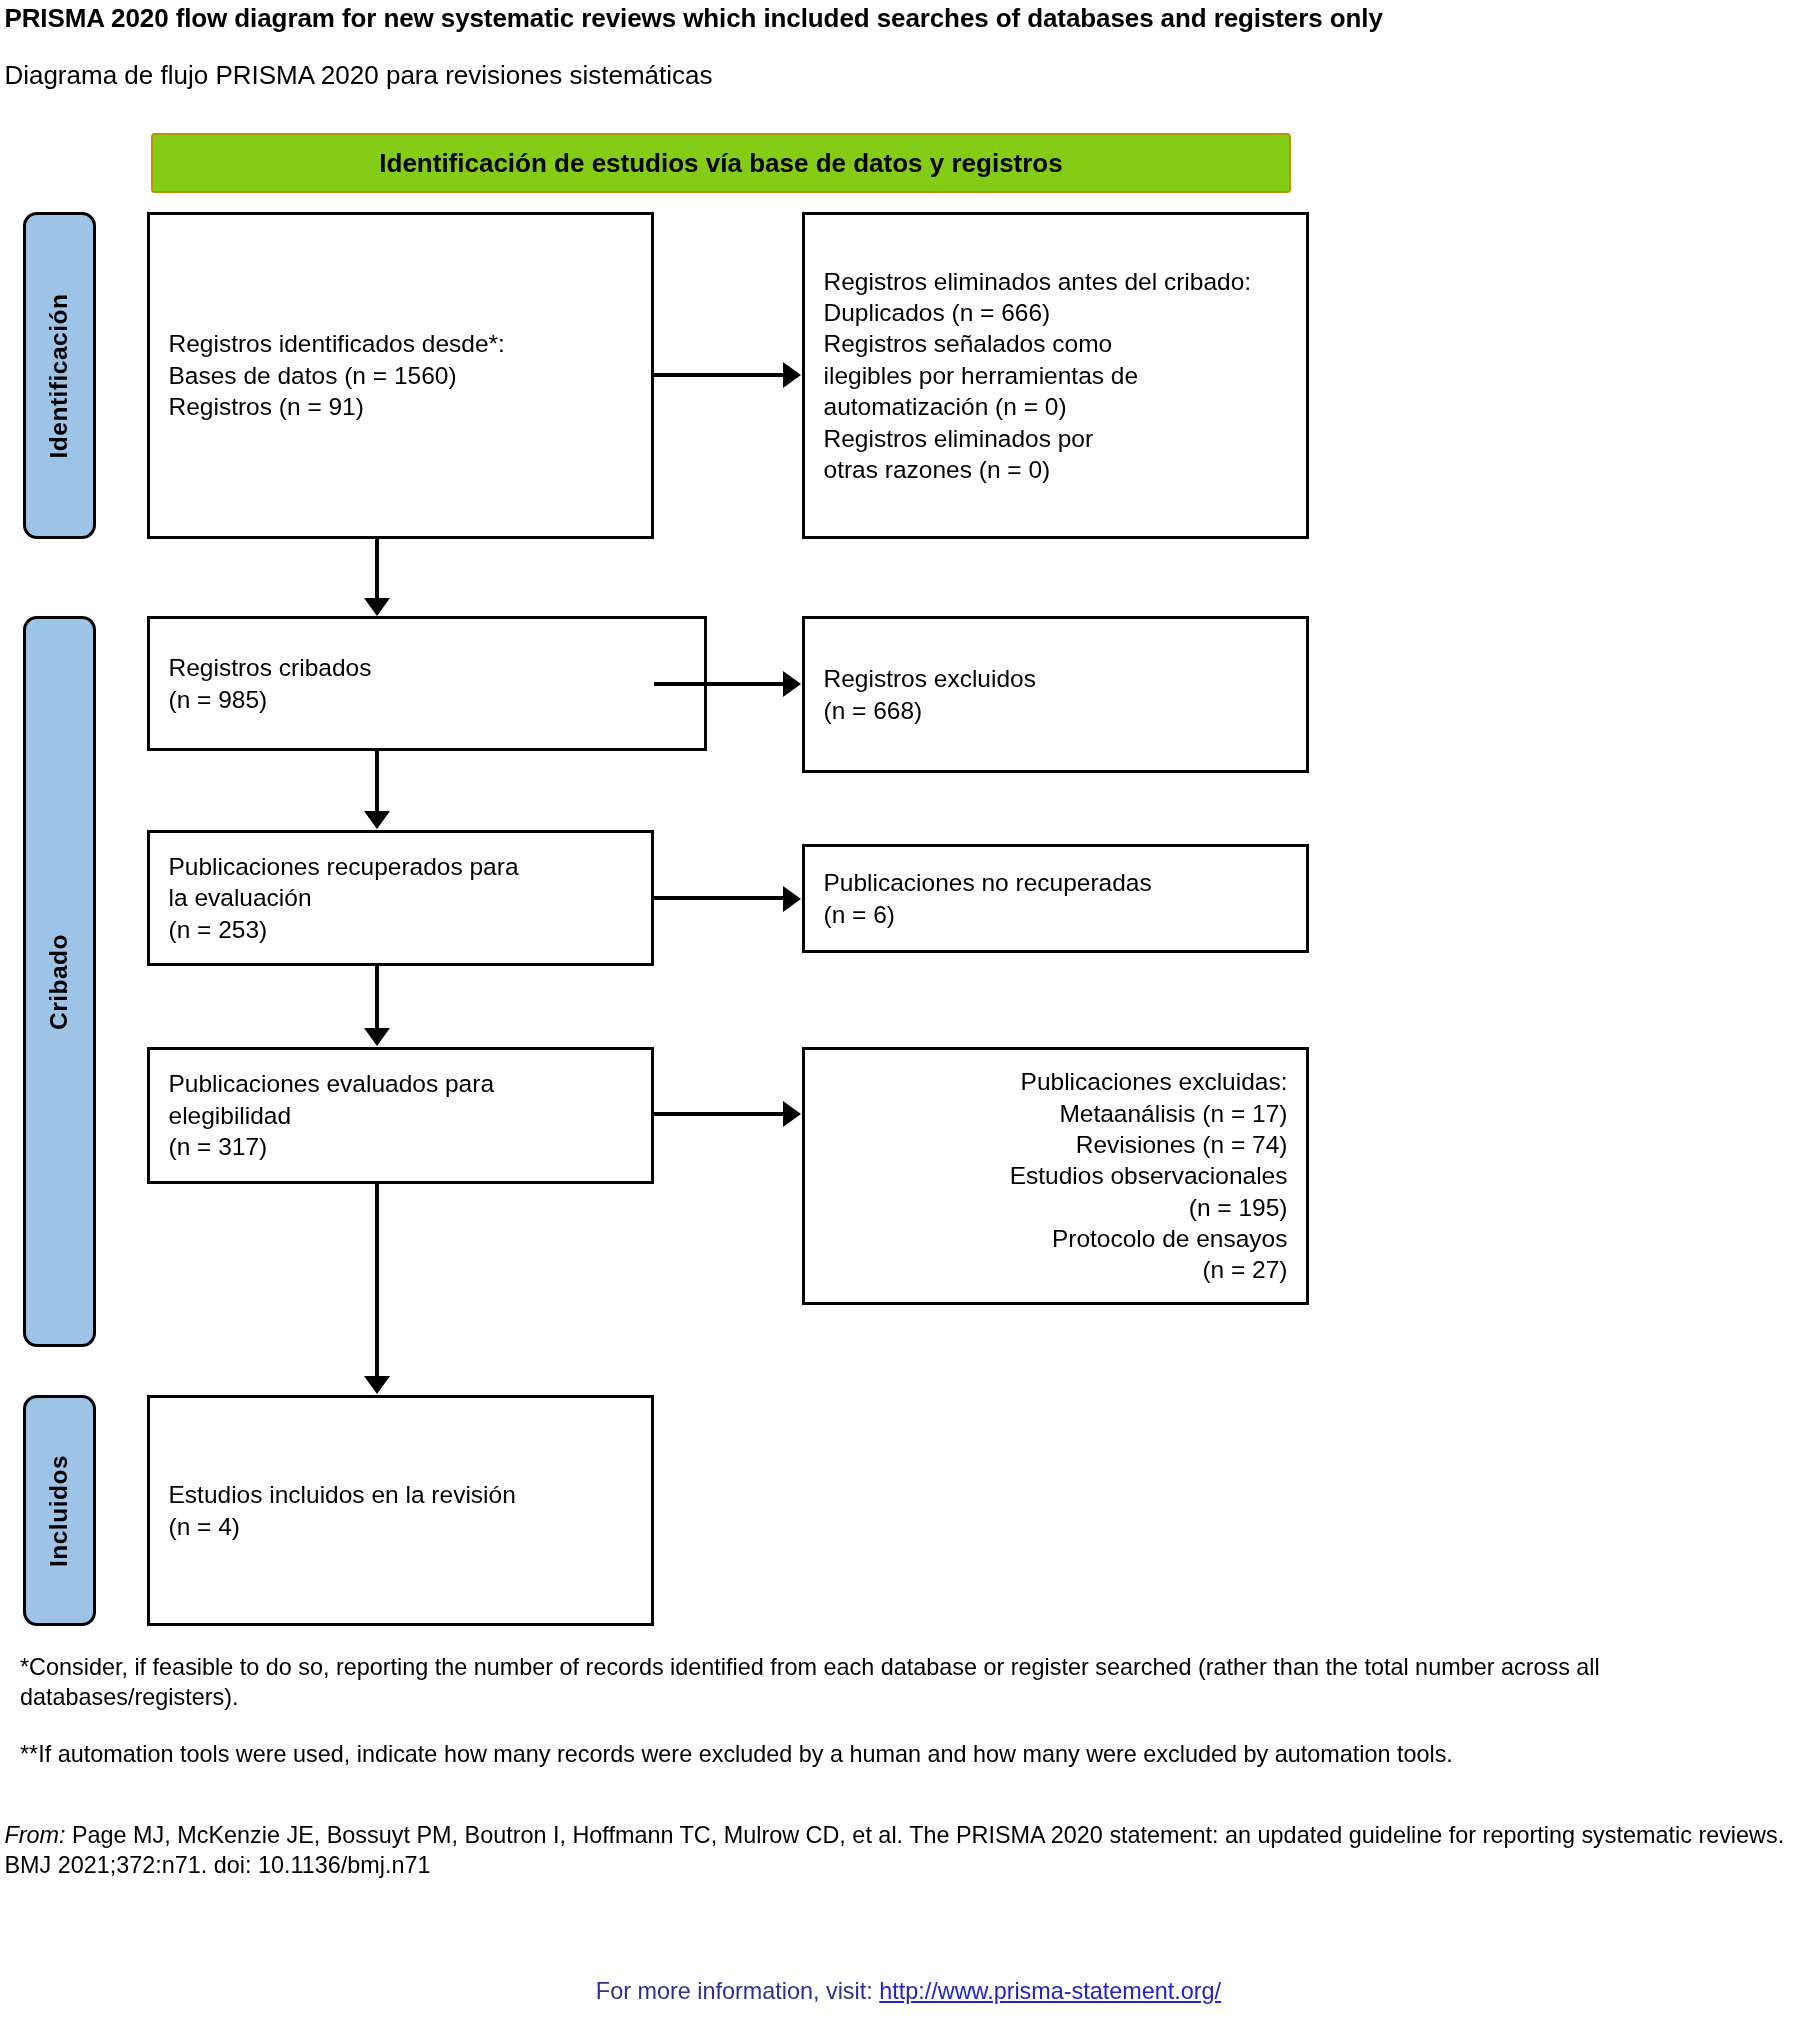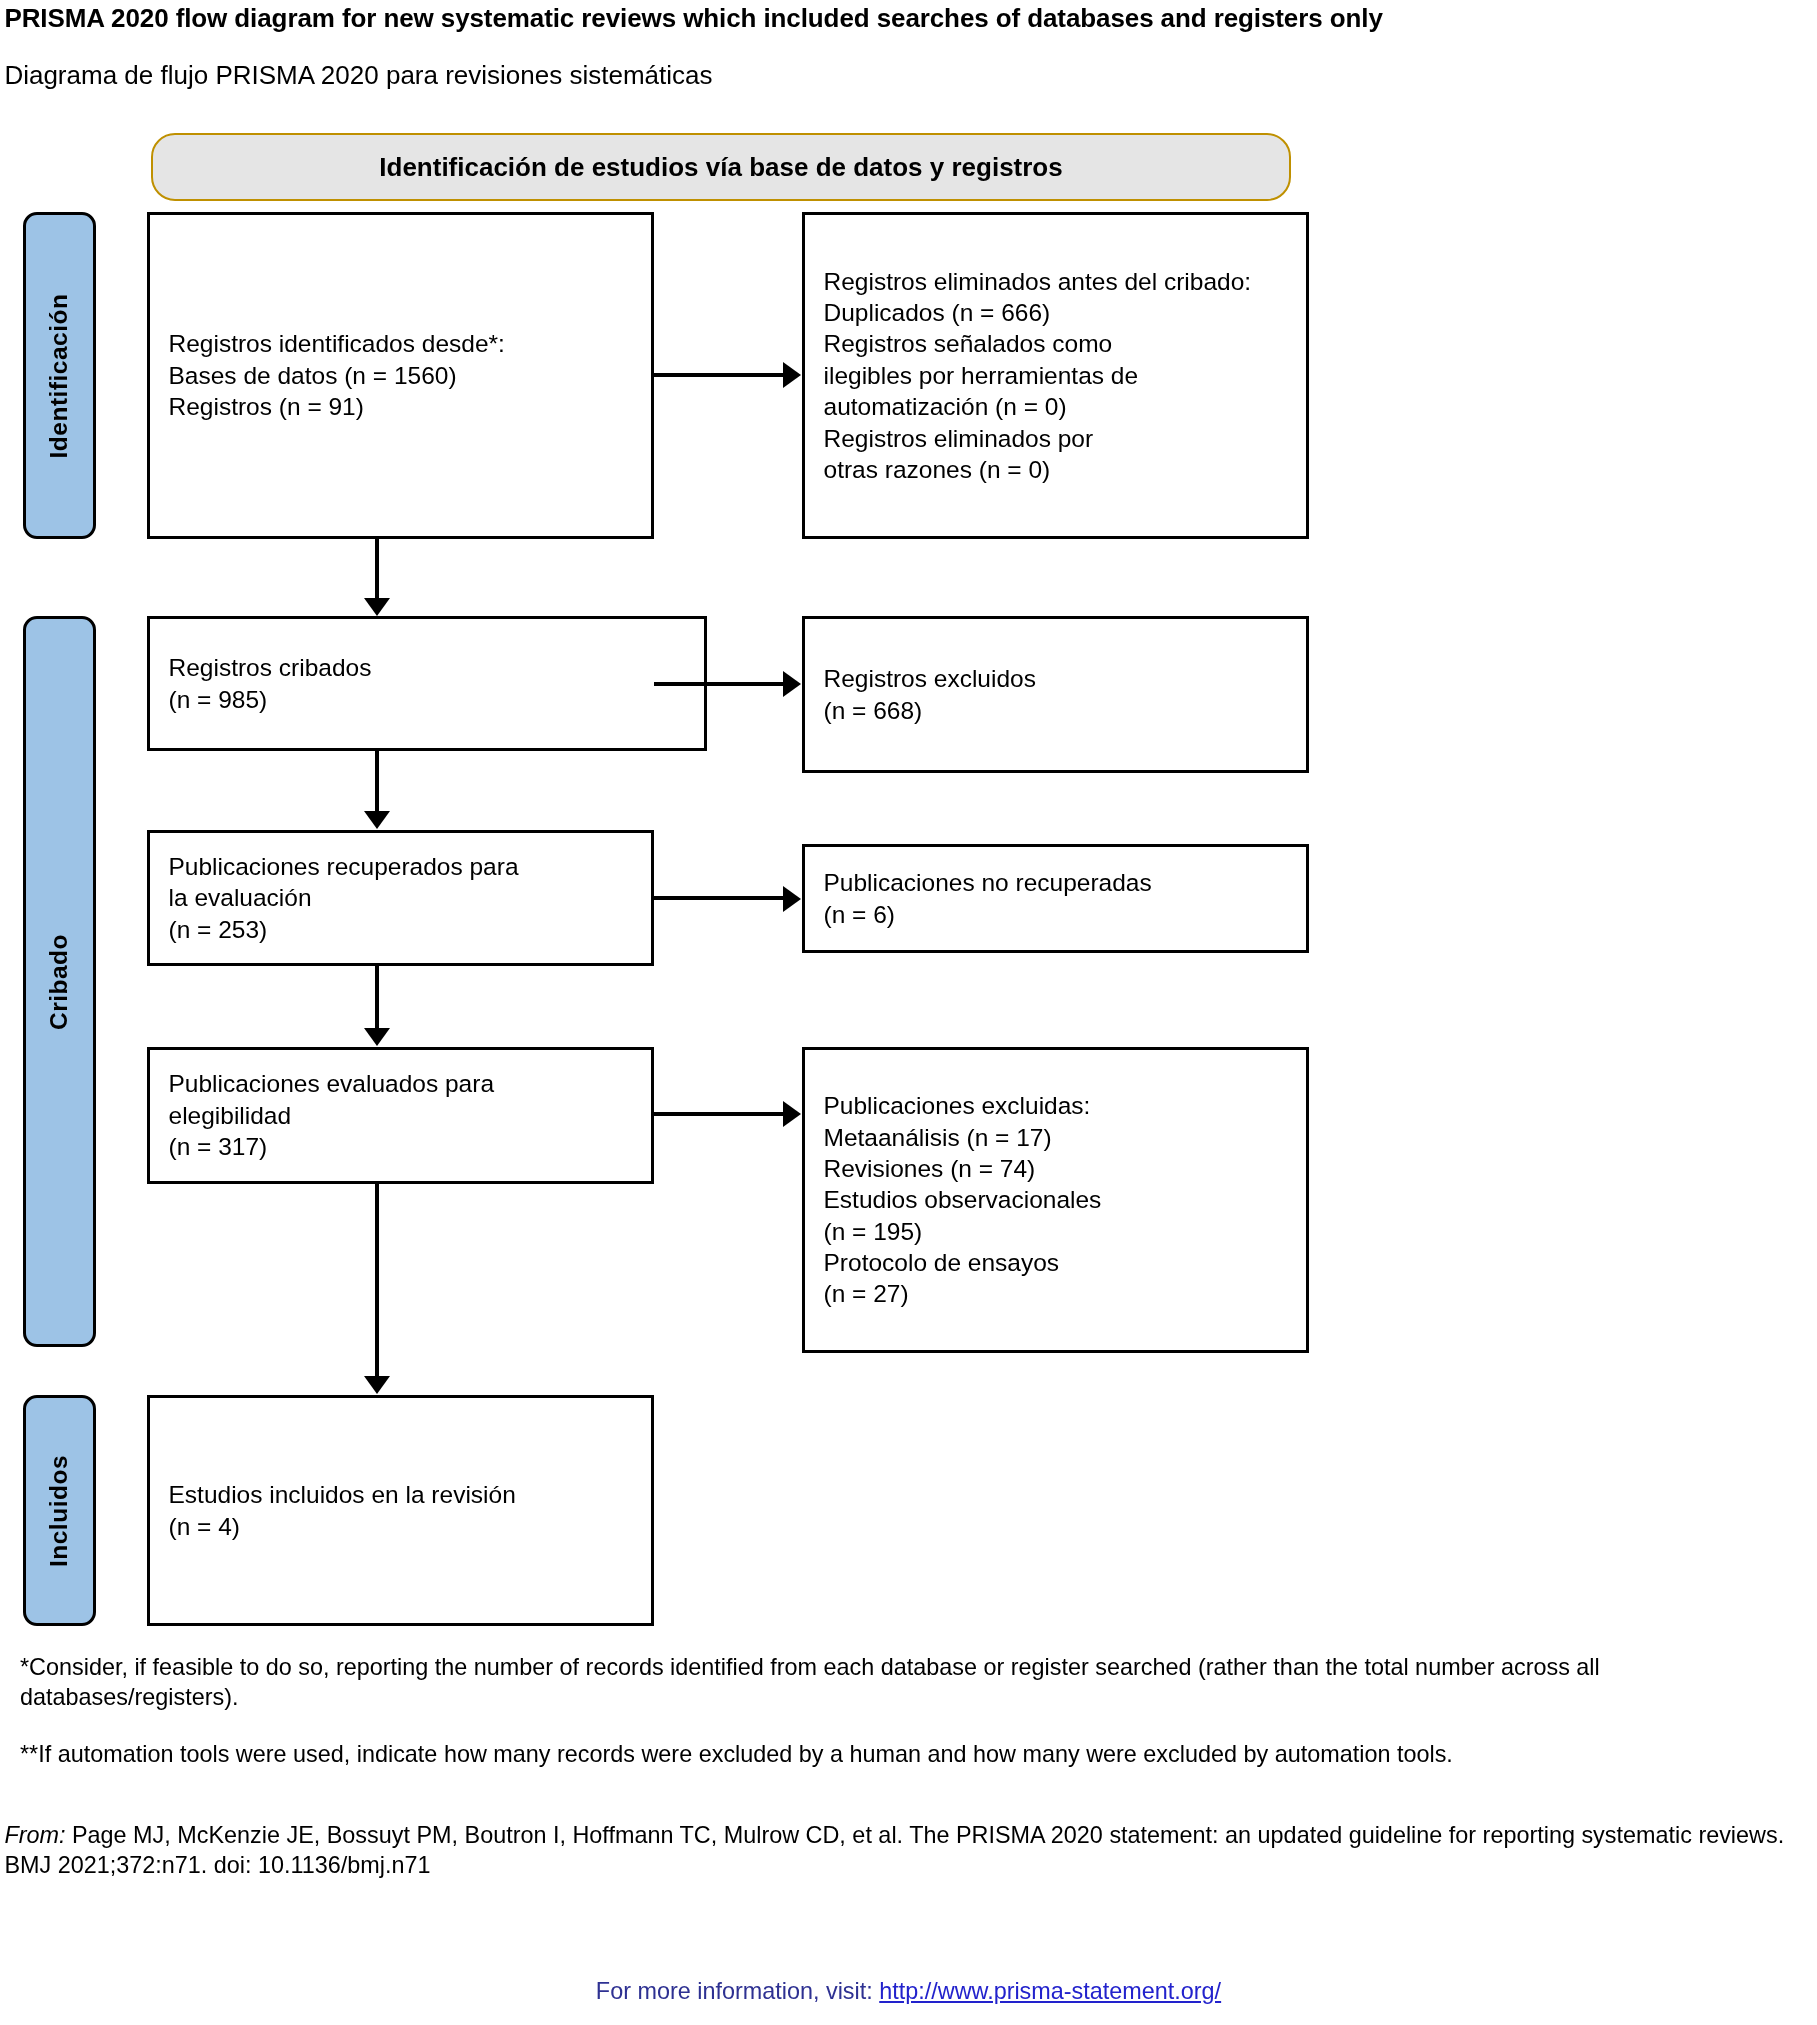--- a/index.html
+++ b/index.html
@@ -34,24 +34,24 @@
     font-weight: normal;
     white-space: nowrap;
   }
 
   
   #stage-banner {
     position: absolute;
     left: 151px;
     top: 133px;
     width: 1140px;
-    height: 68px;
-    background: #e5e5e5;
+    height: 60px;
+    background: #84cc16;
     border: 2.2px solid #BF9000;
-    border-radius: 24px;
+    border-radius: 4px;
     box-sizing: border-box;
     display: flex;
     align-items: center;
     justify-content: center;
   }
   #stage-banner .banner-text {
     font-size: 26px;
     font-weight: bold;
     text-align: center;
   }
@@ -98,21 +98,21 @@
   }
 
   
   #box-identified   { left: 147px;  top: 212px;  width: 507px;  height: 327px; }
   #box-removed      { left: 802px; top: 212px;  width: 507px;  height: 327px; }
   #box-screened     { left: 147px;  top: 616px; width: 560px;  height: 135px; }
   #box-excluded     { left: 802px; top: 616px; width: 507px;  height: 157px; }
   #box-retrieved    { left: 147px;  top: 830px; width: 507px;  height: 136px; }
   #box-notretrieved { left: 802px; top: 844px; width: 507px;  height: 109px; }
   #box-assessed     { left: 147px;  top: 1047px; width: 507px;  height: 137px; }
-  #box-excluded2    { left: 802px; top: 1047px; width: 507px;  height: 306px; }
+  #box-excluded2    { left: 802px; top: 1047px; width: 507px;  height: 258px; text-align: right; }
   #box-included     { left: 147px;  top: 1395px; width: 507px;  height: 231px; }
 
   
   .conn {
     position: absolute;
     background: #000000;
   }
   .conn-v { width: 4.4px; }
   .conn-h { height: 4.4px; }
 

